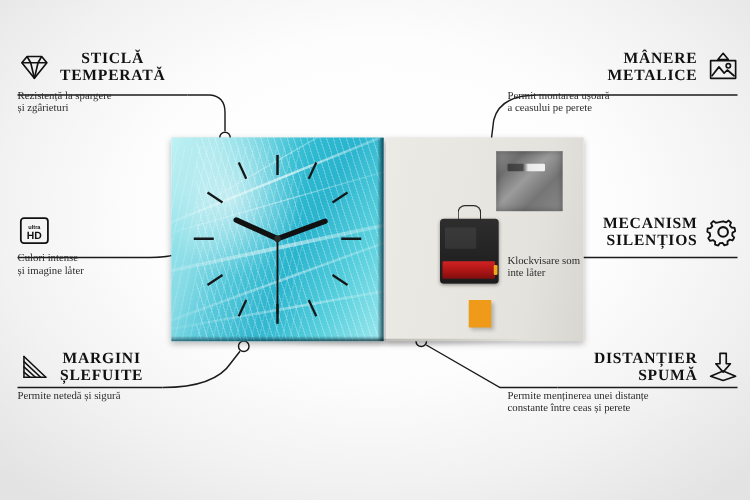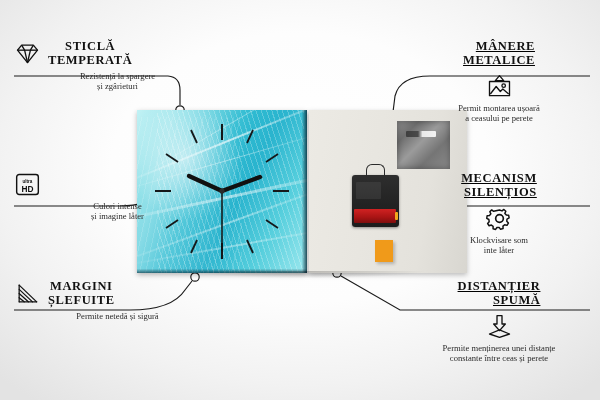--- a/index.html
+++ b/index.html
@@ -27,24 +27,24 @@
     letter-spacing:.6px; color:#111; text-transform:uppercase;
     white-space:pre-line;
   }
   .fsub {
     font-family:"Liberation Serif", serif;
     font-size:8.6px; line-height:10.4px; color:#2b2b2b;
     white-space:pre-line; margin-top:4px;
   }
   .left .fhead { justify-content:flex-start; }
   .left .ftitle { text-align:center; }
-  .left .fsub  { text-align:center;margin-left:31px; }
-  .right .fhead { justify-content:flex-end; flex-direction:column;text-decoration:underline; }
+  .left .fsub  { text-align:left; }
+  .right .fhead { justify-content:flex-end; flex-direction:row; }
   .right .ftitle { text-align:right; }
-  .right .fsub  { text-align:center; }
+  .right .fsub  { text-align:left; }
 
   .icon { flex:0 0 auto; width:27px; height:25px; display:block; }
   .icon svg { display:block; width:100%; height:100%; }
 
   
   #f-glass   { left:14px;  top:40px;  width:176px; }
   #f-print   { left:14px;  top:172px; width:176px; }
   #f-edges   { left:14px;  top:280px; width:176px; }
   #f-hooks   { right:8px;  top:40px;  width:186px; }
   #f-mech    { right:8px;  top:172px; width:186px; }

